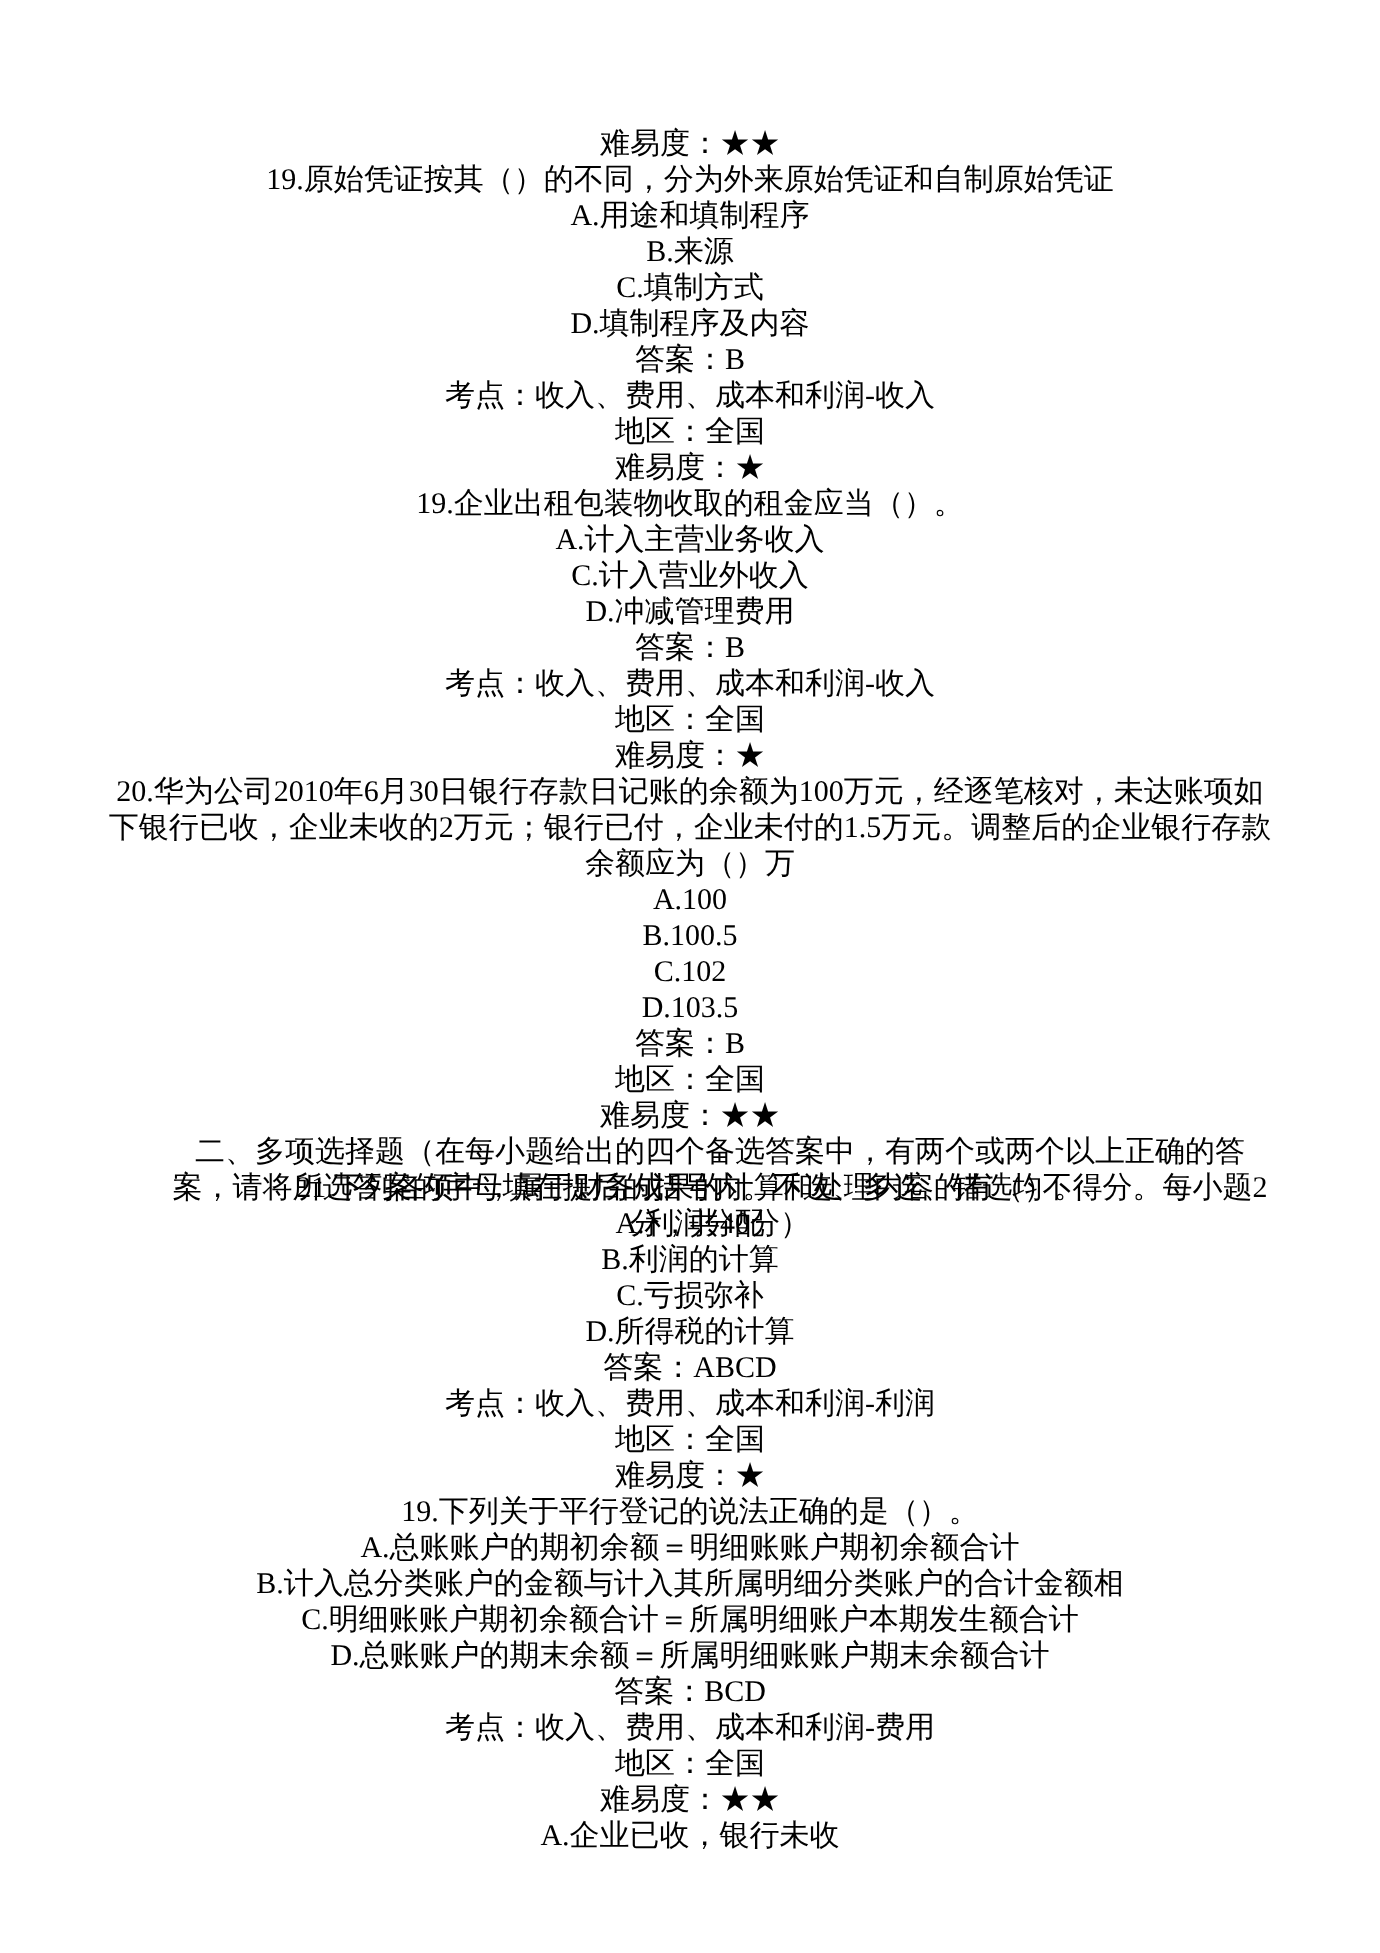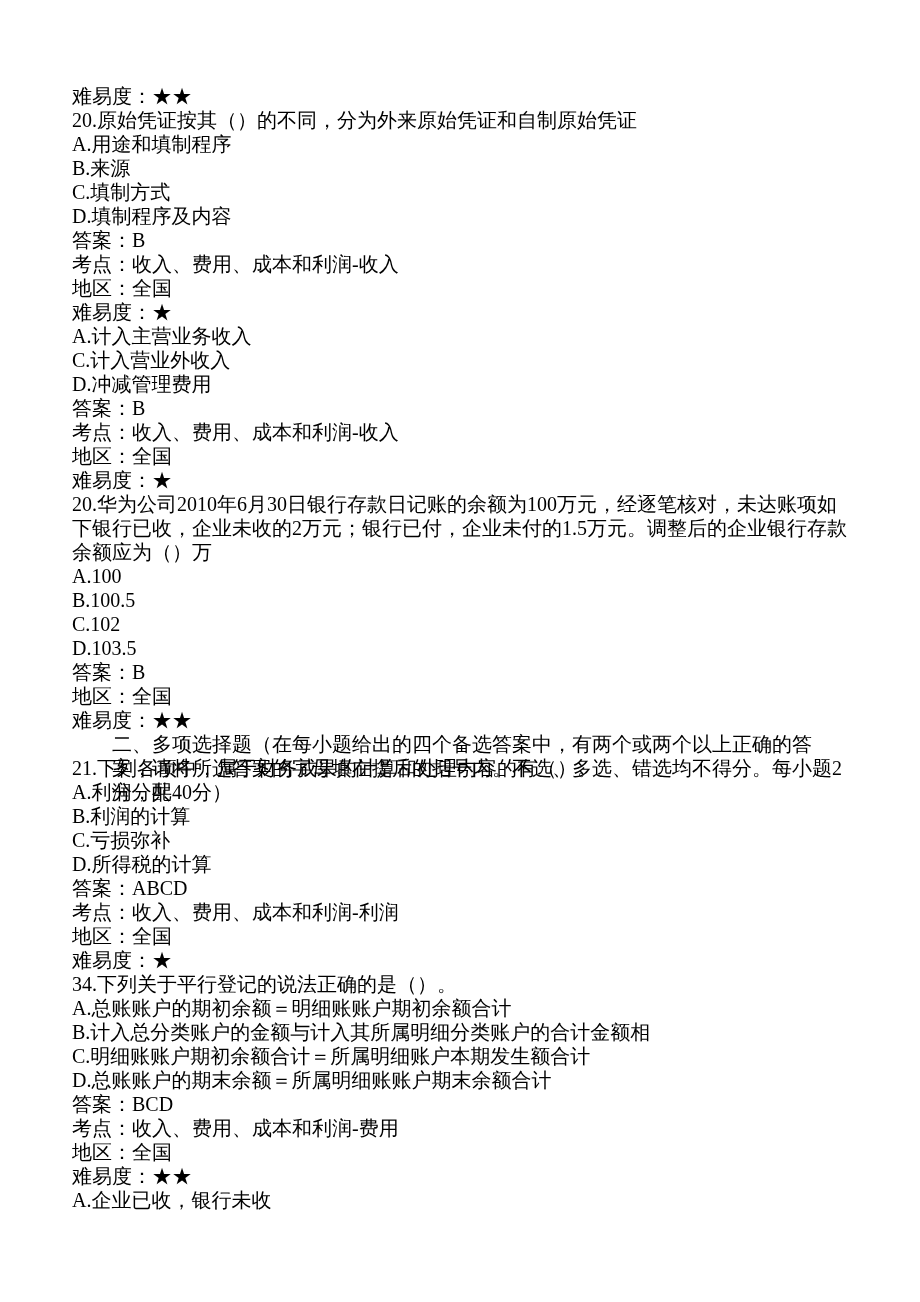--- a/index.html
+++ b/index.html
@@ -11,36 +11,38 @@
     color: #000;
     line-height: 1.2;
     width: 920px;
   }
   .page {
     padding: 84px 72px 40px 72px;
   }
   .line {
     white-space: pre-wrap;
     word-break: break-all;
+    text-align: center;
   }
 </style>
 </head>
 <body>
 
 <div class="page" id="container">
     <div class="line">难易度：★★</div>
-    <div class="line">20.原始凭证按其（）的不同，分为外来原始凭证和自制原始凭证</div>
+    <div class="line">19.原始凭证按其（）的不同，分为外来原始凭证和自制原始凭证</div>
     <div class="line">A.用途和填制程序</div>
     <div class="line">B.来源</div>
     <div class="line">C.填制方式</div>
     <div class="line">D.填制程序及内容</div>
     <div class="line">答案：B</div>
     <div class="line">考点：收入、费用、成本和利润-收入</div>
     <div class="line">地区：全国</div>
     <div class="line">难易度：★</div>
+    <div class="line">19.企业出租包装物收取的租金应当（）。</div>
     <div class="line">A.计入主营业务收入</div>
     <div class="line">C.计入营业外收入</div>
     <div class="line">D.冲减管理费用</div>
     <div class="line">答案：B</div>
     <div class="line">考点：收入、费用、成本和利润-收入</div>
     <div class="line">地区：全国</div>
     <div class="line">难易度：★</div>
     <div class="line">20.华为公司2010年6月30日银行存款日记账的余额为100万元，经逐笔核对，未达账项如下银行已收，企业未收的2万元；银行已付，企业未付的1.5万元。调整后的企业银行存款余额应为（）万</div>
     <div class="line">A.100</div>
     <div class="line">B.100.5</div>
@@ -52,21 +54,21 @@
     <div class="line" style="height: 24px; overflow: visible; margin-left: 40px;">二、多项选择题（在每小题给出的四个备选答案中，有两个或两个以上正确的答案，请将所选答案的字母填在提后的括号内。不选、多选、错选均不得分。每小题2分，共40分）</div>
     <div class="line">21.下列各项中，属于财务成果的计算和处理内容的有（）。</div>
     <div class="line">A.利润分配</div>
     <div class="line">B.利润的计算</div>
     <div class="line">C.亏损弥补</div>
     <div class="line">D.所得税的计算</div>
     <div class="line">答案：ABCD</div>
     <div class="line">考点：收入、费用、成本和利润-利润</div>
     <div class="line">地区：全国</div>
     <div class="line">难易度：★</div>
-    <div class="line">34.下列关于平行登记的说法正确的是（）。</div>
+    <div class="line">19.下列关于平行登记的说法正确的是（）。</div>
     <div class="line">A.总账账户的期初余额＝明细账账户期初余额合计</div>
     <div class="line">B.计入总分类账户的金额与计入其所属明细分类账户的合计金额相</div>
     <div class="line">C.明细账账户期初余额合计＝所属明细账户本期发生额合计</div>
     <div class="line">D.总账账户的期末余额＝所属明细账账户期末余额合计</div>
     <div class="line">答案：BCD</div>
     <div class="line">考点：收入、费用、成本和利润-费用</div>
     <div class="line">地区：全国</div>
     <div class="line">难易度：★★</div>
     <div class="line">A.企业已收，银行未收</div>
   </div>

